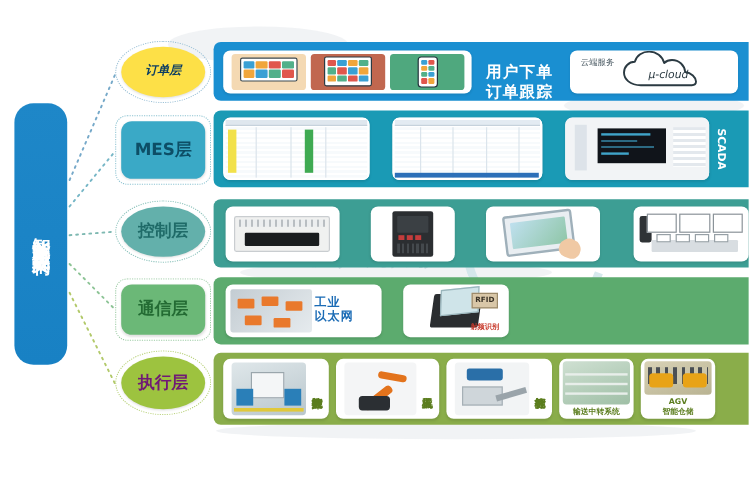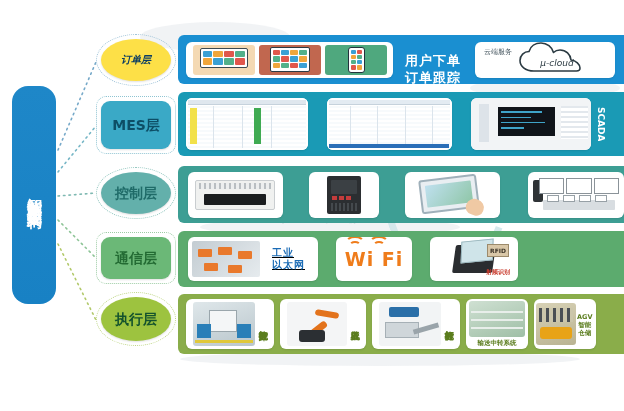--- a/index.html
+++ b/index.html
@@ -72,21 +72,21 @@
 
   .b-ctrl      { left:101px; top:172px; width:70px; height:42px; border-radius:50%;
                  background:#63b0ab; color:#1f6b68; font-size:14px; }
   .r-ctrl      { left:96px;  top:167px; width:80px; height:52px; border-radius:50%; border-color:#92c6bf; }
 
   .b-comm      { left:101px; top:237px; width:70px; height:42px; border-radius:9px;
                  background:#6bb877; color:#236b33; font-size:14px; }
   .r-comm      { left:96px;  top:232px; width:80px; height:52px; border-radius:10px; border-color:#9ccba4; }
 
   .b-exec      { left:101px; top:297px; width:70px; height:44px; border-radius:50%;
-                 background:#9dc33f; color:#14532d; font-size:14px; }
+                 background:#9dc33f; color:#701a75; font-size:14px; }
   .r-exec      { left:96px;  top:292px; width:80px; height:54px; border-radius:50%; border-color:#bcd482; }
 
   
   .row {
     position:absolute; left:178px; width:446px;
     border-radius:6px 0 0 6px;
     display:flex; align-items:center;
     z-index:5;
   }
   .row-order { top:35px;  height:49px; background:#1a8fd1; }
@@ -178,21 +178,21 @@
   .mon { width:86px; height:34px; position:relative; }
   .mon .bank { position:absolute; left:6px; top:0; right:0; height:16px; display:flex; gap:2px; }
   .mon .bank i { flex:1; background:#fff; border:1px solid #8b9399; display:block; }
   .mon .desk { position:absolute; left:10px; bottom:2px; right:4px; height:10px;
                background:#d8dde1; border-radius:1px; }
   .mon .desk i { position:absolute; top:-5px; width:12px; height:7px; background:#fff; border:1px solid #97a0a6; }
   .mon .tower { position:absolute; left:0; top:2px; width:10px; height:22px; background:#2f3336; border-radius:2px; }
 
   
   .comm-card { height:44px; background:#fff; display:flex; align-items:center; }
-  .k1 { margin-left:10px; width:130px; justify-content:flex-start; padding-left:4px; gap:12px;text-decoration:underline; }
+  .k1 { margin-left:10px; width:130px; justify-content:flex-start; padding-left:4px; gap:2px; }
   .k2 { margin-left:18px; width:76px; justify-content:center; }
   .k3 { margin-left:18px; width:88px; justify-content:center; position:relative; }
   .k4 { margin-left:20px; width:78px; justify-content:center; }
   .eth-photo { width:68px; height:36px; background:linear-gradient(135deg,#c3ccd2,#e6ebee); border-radius:2px;
                position:relative; overflow:hidden; }
   .eth-photo i { position:absolute; background:#e9792c; border-radius:1px; }
   .comm-label { color:#1a6bb5; font-weight:bold; font-size:10px; line-height:1.25;
                 white-space:pre-line; letter-spacing:1px; }
   .wifi-word { color:#ef7c1b; font-weight:bold; font-size:19px; letter-spacing:1px; position:relative; }
   .wifi-arc { position:absolute; border:2.5px solid #ef7c1b; border-bottom-color:transparent;
@@ -213,21 +213,21 @@
   }
   .modbus-box::before { left:-10px; }
   .modbus-box::after  { right:-10px; }
 
   
   .exec-card { height:50px; background:#fff; display:flex; align-items:center; padding:2px; }
   .e1 { margin-left:8px; width:88px; }
   .e2 { margin-left:6px; width:86px; }
   .e3 { margin-left:6px; width:88px; }
   .e4 { margin-left:6px; width:62px; flex-direction:column; justify-content:center; }
-  .e5 { margin-left:6px; width:62px; flex-direction:row; justify-content:center; }
+  .e5 { margin-left:6px; width:62px; flex-direction:column; justify-content:center; }
   .ephoto { border-radius:3px; position:relative; overflow:hidden; }
   .p-cnc   { width:62px; height:44px; background:linear-gradient(160deg,#dfe7ea,#b9c6cc); }
   .p-cnc .body { position:absolute; left:16px; top:8px; width:28px; height:22px; background:#f4f6f7; border:1px solid #9aa6ac; }
   .p-cnc .blk  { position:absolute; left:4px; top:22px; width:14px; height:14px; background:#2a7fb8; }
   .p-cnc .blk2 { position:absolute; right:4px; top:22px; width:14px; height:14px; background:#2a7fb8; }
   .p-cnc .rail { position:absolute; left:2px; right:2px; bottom:3px; height:3px; background:#e0c83a; }
   .p-rob   { width:60px; height:44px; background:#f4f5f6; }
   .p-rob .arm1 { position:absolute; left:14px; top:26px; width:28px; height:7px; background:#e3731c; transform:rotate(-38deg); border-radius:3px; }
   .p-rob .arm2 { position:absolute; left:28px; top:9px; width:24px; height:6px; background:#e3731c; transform:rotate(10deg); border-radius:3px; }
   .p-rob .base { position:absolute; left:12px; bottom:4px; width:26px; height:12px; background:#2b2f33; border-radius:3px; }
@@ -459,29 +459,20 @@
         <i style="left:6px;top:8px;width:14px;height:8px"></i>
         <i style="left:26px;top:6px;width:14px;height:8px"></i>
         <i style="left:46px;top:10px;width:14px;height:8px"></i>
         <i style="left:12px;top:22px;width:14px;height:8px"></i>
         <i style="left:36px;top:24px;width:14px;height:8px"></i>
       </div>
       <div class="comm-label">工业
 以太网</div>
     </div>
 
-    <div class="card comm-card k2">
-      <div class="wifi-word">
-        <span>Wi Fi</span>
-        <span class="wifi-arc" style="left:0px;  top:-12px; width:20px; height:14px;"></span>
-        <span class="wifi-arc" style="left:4px;  top:-7px;  width:12px; height:9px;"></span>
-        <span class="wifi-arc" style="left:24px; top:-12px; width:20px; height:14px;"></span>
-        <span class="wifi-arc" style="left:28px; top:-7px;  width:12px; height:9px;"></span>
-      </div>
-    </div>
 
     <div class="card comm-card k3">
       <div class="rfid-pad">
         <div class="sheet2"></div>
       </div>
       <div class="rfid-tag">RFID</div>
       <div class="rfid-cn">射频识别</div>
     </div>
 
   </div>

